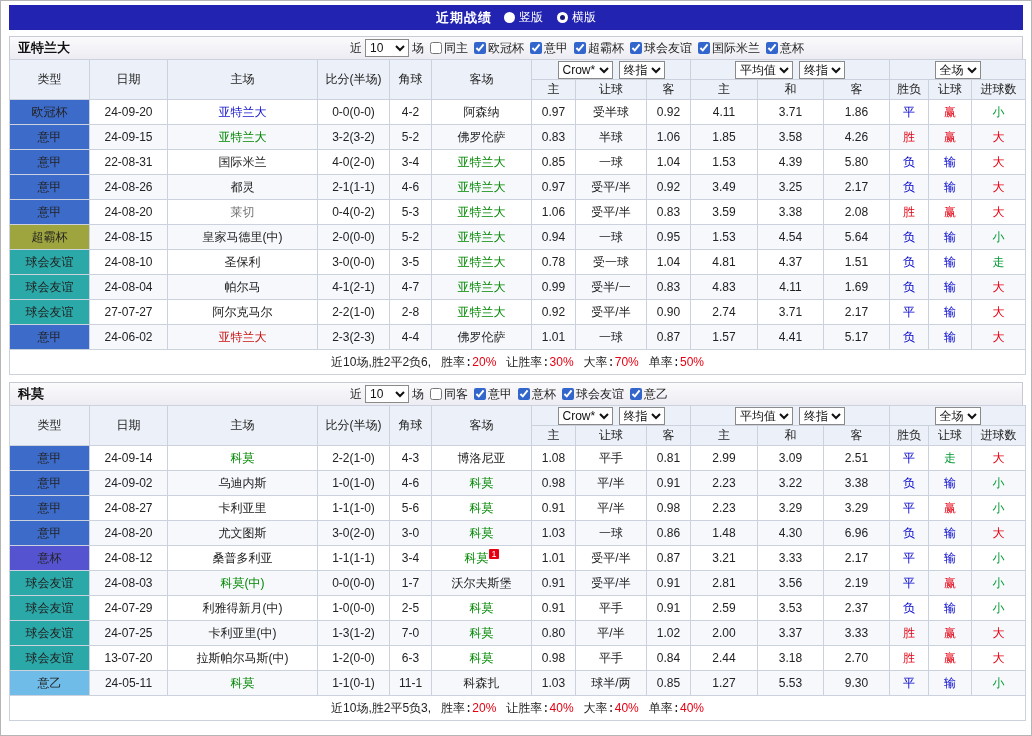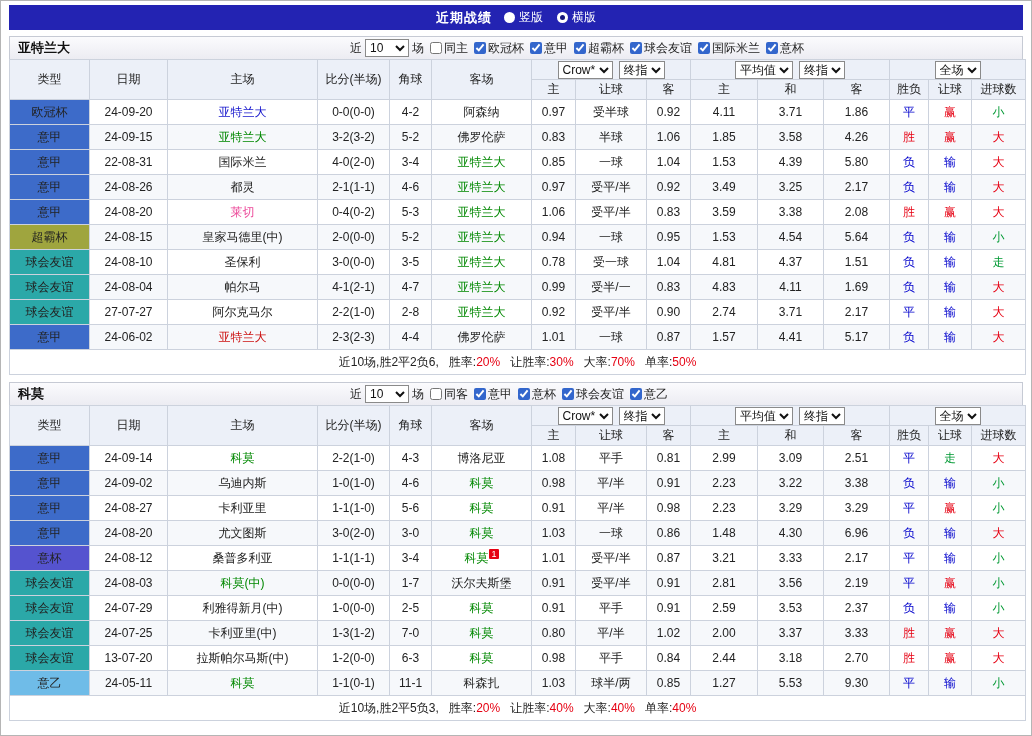--- a/index.html
+++ b/index.html
@@ -28,21 +28,21 @@
   .stats thead th { background: #ecf0f8; font-weight: normal; color: #222; height: 20px; }
   .gcell select { margin: 0 3px; }
   .stats tbody td { height: 25px; color: #222; background:#fff; }
   tr.alt td { background: #f6f8fb; }
   td.type { color: #fff; }
   td.date { color: #333; }
   td.team { cursor: pointer; }
   td.score { color: #e60012; cursor: pointer; }
   sup.rc { color: #fff; background: #e60012; font-size: 9px; line-height: 11px; padding: 0 2px; margin-left: 1px; border-radius: 1px; }
   td.summary { height: 23px; color: #222; background:#fff; }
-  .slabel { margin-left: 10px; }
+  .slabel { margin-left: 10px; font-family: Liberation Mono, monospace; }
   .sval { color: #e60012; }
 </style>
 </head>
 <body>
 
 <div class="page">
   <div class="topbar">
     <span class="topbar-title">近期战绩</span>
     <span class="topbar-radios" id="topbar-radios">
         <label class="radio-opt">
@@ -200,21 +200,21 @@
               <td>3.49</td>
               <td>3.25</td>
               <td>2.17</td>
               <td style="color: rgb(0, 0, 204);">负</td>
               <td style="color: rgb(0, 0, 204);">输</td>
               <td style="color: rgb(230, 0, 18);">大</td>
             </tr>
             <tr class="">
               <td class="type" style="background: rgb(61, 107, 201);">意甲</td>
               <td class="date">24-08-20</td>
-              <td class="team"><span style="color: #ec4899;">莱切</span></td>
+              <td class="team"><span style="color: #737373;">莱切</span></td>
               <td class="score">0-4(0-2)</td>
               <td class="corners">5-3</td>
               <td class="team"><span style="color: rgb(0, 136, 0);">亚特兰大</span></td>
               <td>1.06</td>
               <td>受平/半</td>
               <td>0.83</td>
               <td>3.59</td>
               <td>3.38</td>
               <td>2.08</td>
               <td style="color: rgb(230, 0, 18);">胜</td>

